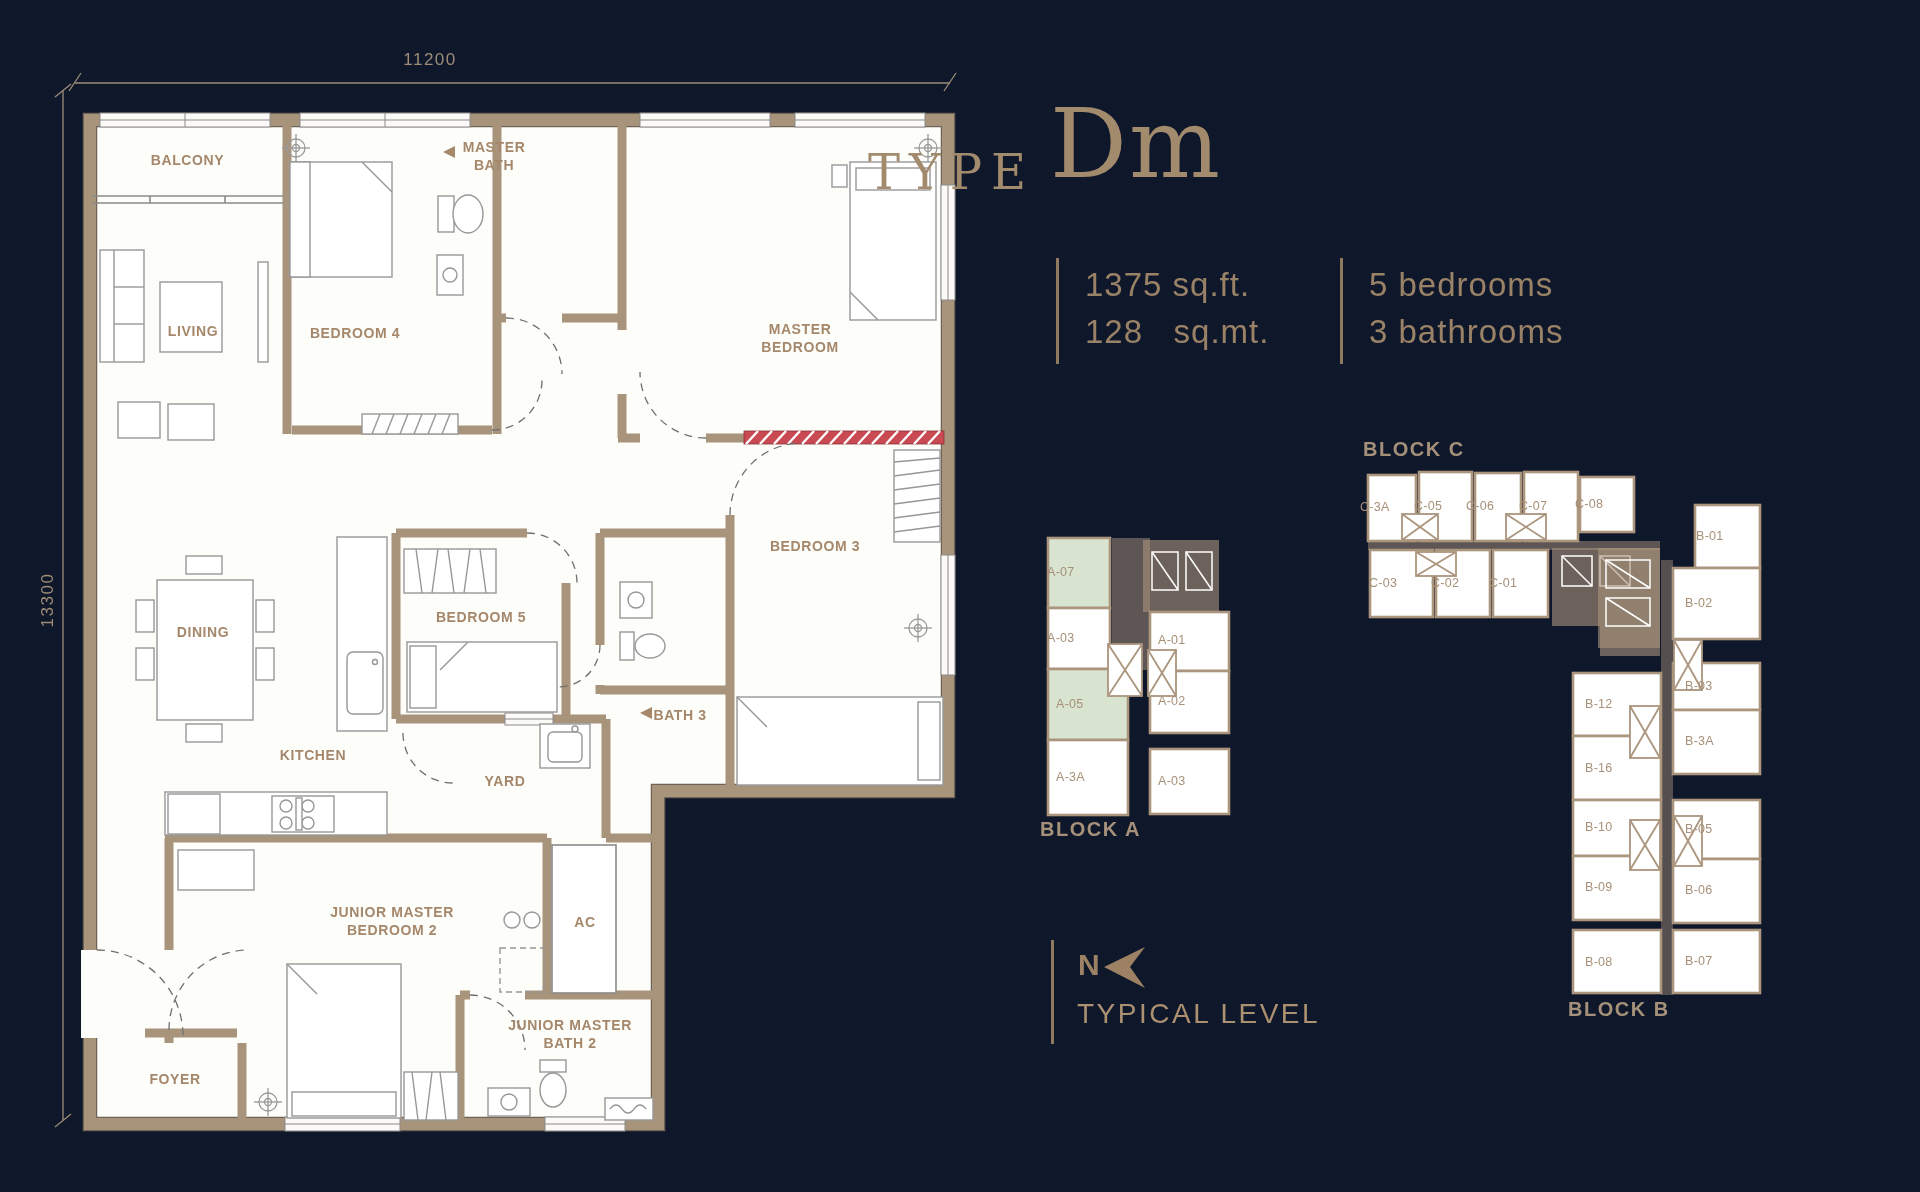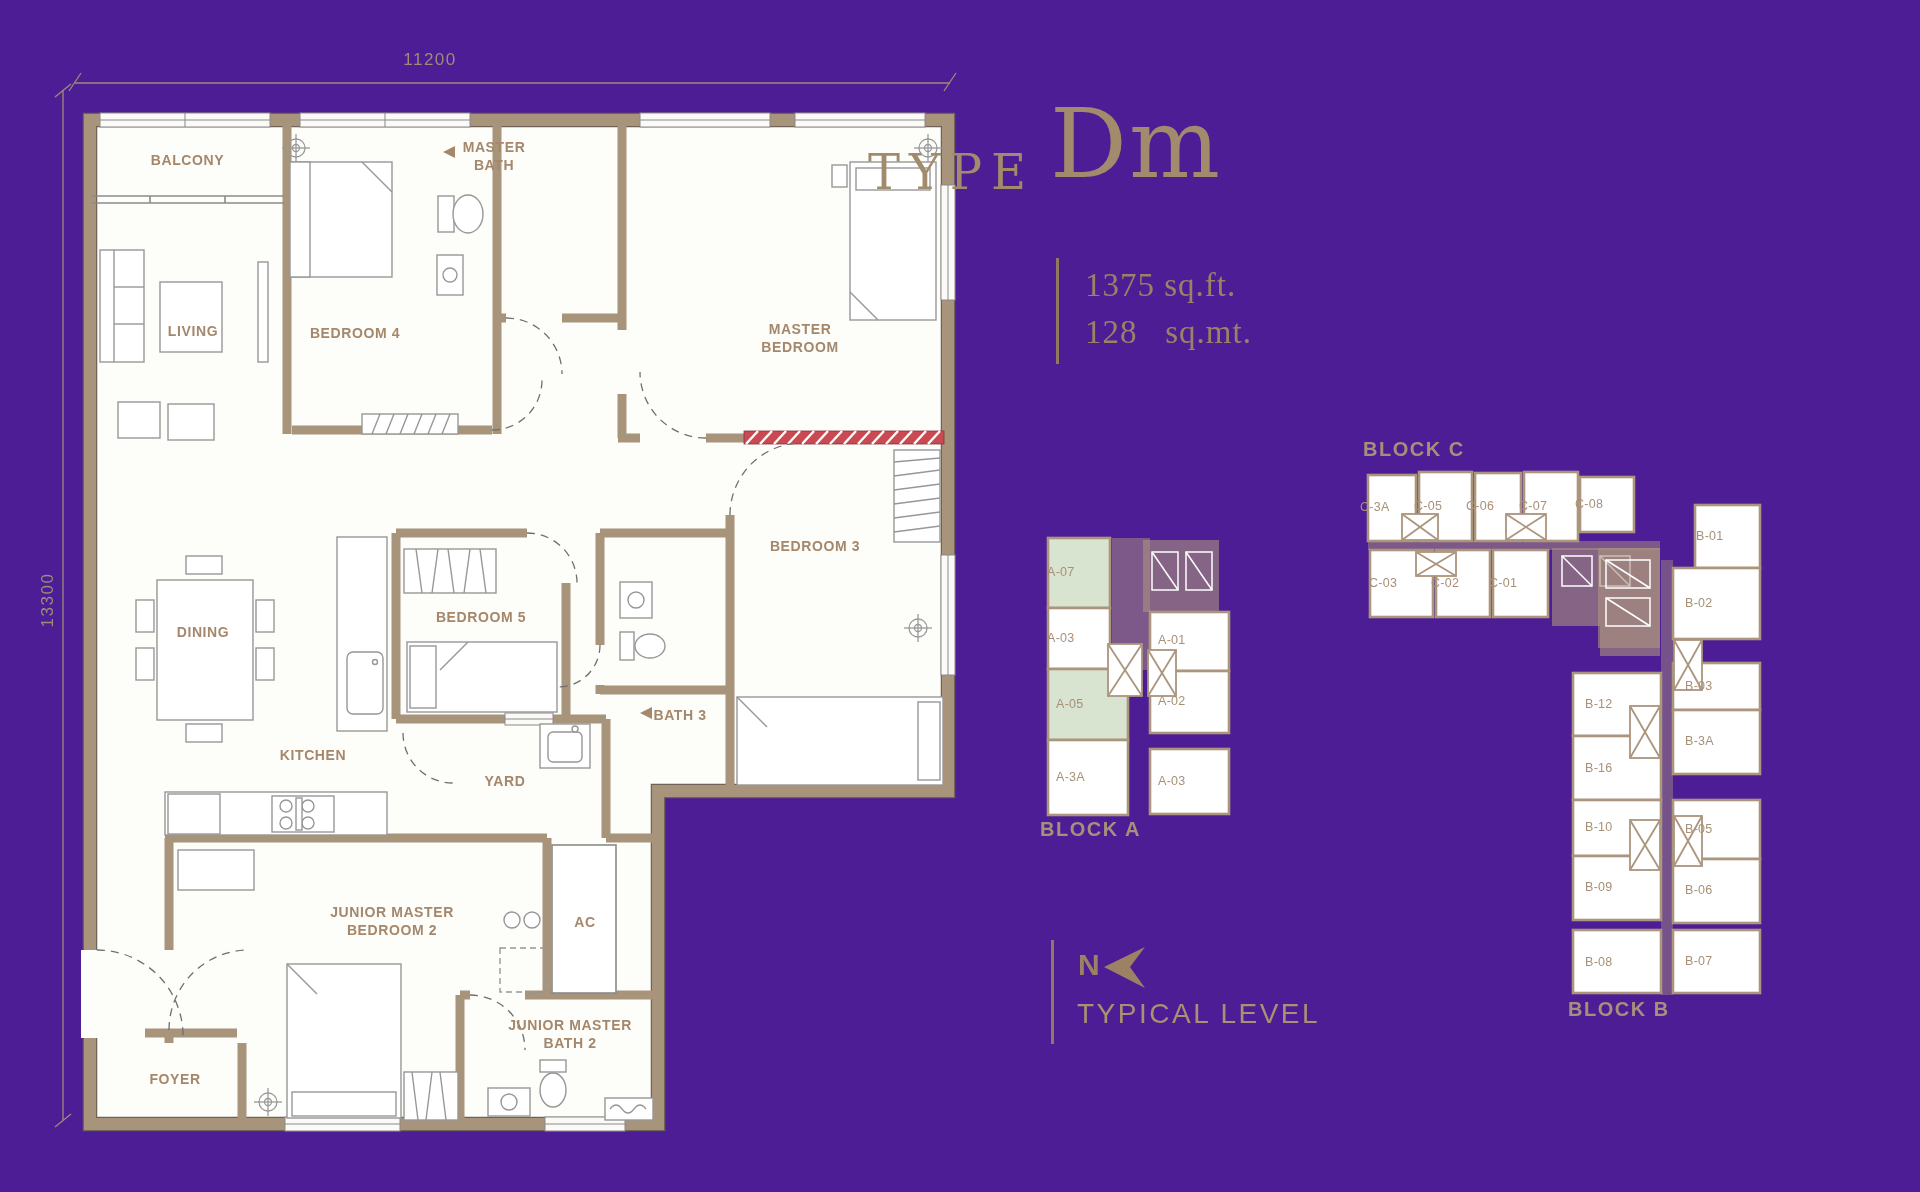--- a/index.html
+++ b/index.html
@@ -1,32 +1,32 @@
 <!DOCTYPE html>
 <html><head>
 <meta charset="utf-8">
 <style>
   html,body{margin:0;padding:0;}
-  #canvas{position:relative;width:1920px;height:1192px;background:#4c1d95;overflow:hidden;
+  #canvas{position:relative;width:1920px;height:1192px;background:#0f172a;overflow:hidden;
           font-family:"Liberation Sans",sans-serif;}
   .abs{position:absolute;}
   .room-label{position:absolute;font-weight:bold;font-size:14px;line-height:1.3;
               color:#a5876b;letter-spacing:.6px;text-align:center;text-transform:uppercase;}
   .dim-label{position:absolute;font-size:17px;color:#9c8c78;letter-spacing:1.5px;text-align:center;}
   .unit-label{position:absolute;width:64px;margin-left:-32px;
               font-size:12.5px;color:#a79078;letter-spacing:.3px;}
   .block-label{position:absolute;font-weight:bold;font-size:20px;color:#a5917a;letter-spacing:1.5px;}
   .title-wrap{position:absolute;left:868px;top:96px;color:#a28a6c;}
   .title-prefix{position:absolute;left:0;top:48px;font-family:"DejaVu Serif","Liberation Serif",serif;
                 font-size:48px;letter-spacing:9px;}
   .title-name{position:absolute;left:182px;top:0px;font-family:"DejaVu Serif","Liberation Serif",serif;
               font-size:96px;letter-spacing:2px;line-height:1;}
   .spec-group{position:absolute;top:258px;border-left:3px solid #8f7a5f;padding:4px 0 8px 26px;
               font-size:33px;line-height:1.42;color:#9a8267;letter-spacing:1px;}
-  .pre{white-space:pre;font-family:Liberation Serif, serif;}
+  .pre{white-space:pre;}
   .watermark{position:absolute;left:612px;top:858px;font-size:47px;font-weight:bold;
              color:#b7b7b5;letter-spacing:1px;}
   .compass-bar{position:absolute;left:1051px;top:940px;height:104px;border-left:3px solid #8f7a5f;}
   .north-n{position:absolute;left:1078px;top:948px;font-size:30px;font-weight:bold;color:#9d8165;}
   .typical-level{position:absolute;left:1077px;top:998px;font-size:28px;color:#ab9071;letter-spacing:2.5px;}
 </style>
 </head>
 <body>
 
 <div id="canvas">
@@ -448,20 +448,24 @@
 
   <div class="title-wrap">
     <span class="title-prefix">TYPE</span>
     <span class="title-name">Dm</span>
   </div>
 
   <div class="spec-group" style="left:1056px">
     <div class="pre">1375 sq.ft.</div>
     <div class="pre">128   sq.mt.</div>
   </div>
+  <div class="spec-group" style="left:1340px">
+    <div>5 bedrooms</div>
+    <div>3 bathrooms</div>
+  </div>
 
 
   <div class="compass-bar"></div>
   <div class="north-n">N</div>
   <svg class="abs" style="left:1100px;top:944px" width="48" height="48" viewBox="0 0 48 48">
     <polygon points="45,3 4,23 45,44 30,23" fill="#9d8165"></polygon>
   </svg>
   <div class="typical-level">TYPICAL LEVEL</div>
 
   <div class="block-label" style="left:1040px;top:818px">BLOCK A</div>

